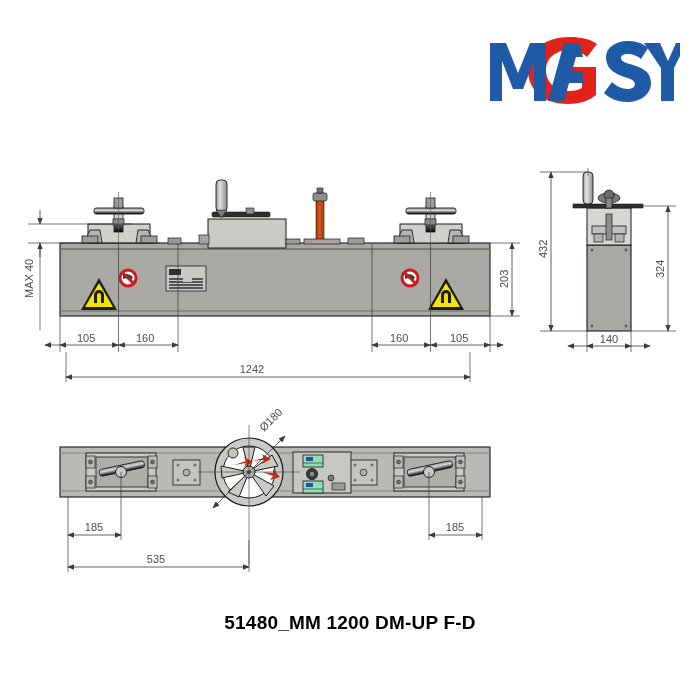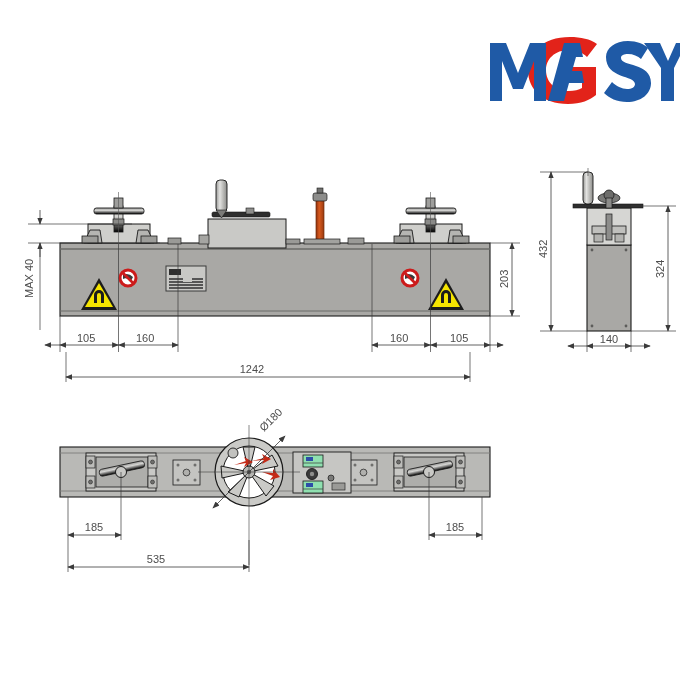--- a/index.html
+++ b/index.html
@@ -355,14 +355,15 @@
 
       <g stroke="#3b3b3b" stroke-width="0.7">
         <line x1="68" y1="540" x2="68" y2="572"></line>
         <line x1="249" y1="540" x2="249" y2="572"></line>
         <line x1="68" y1="567" x2="249" y2="567" stroke-width="0.8" marker-start="url(#arl)" marker-end="url(#ar)"></line>
       </g>
       <text class="dimtxt" x="156" y="563" text-anchor="middle">535</text>
     </g>
   </svg>
 
+  <div class="title">51480_MM 1200 DM-UP F-D</div>
 
 </div>
 
 </body></html>

